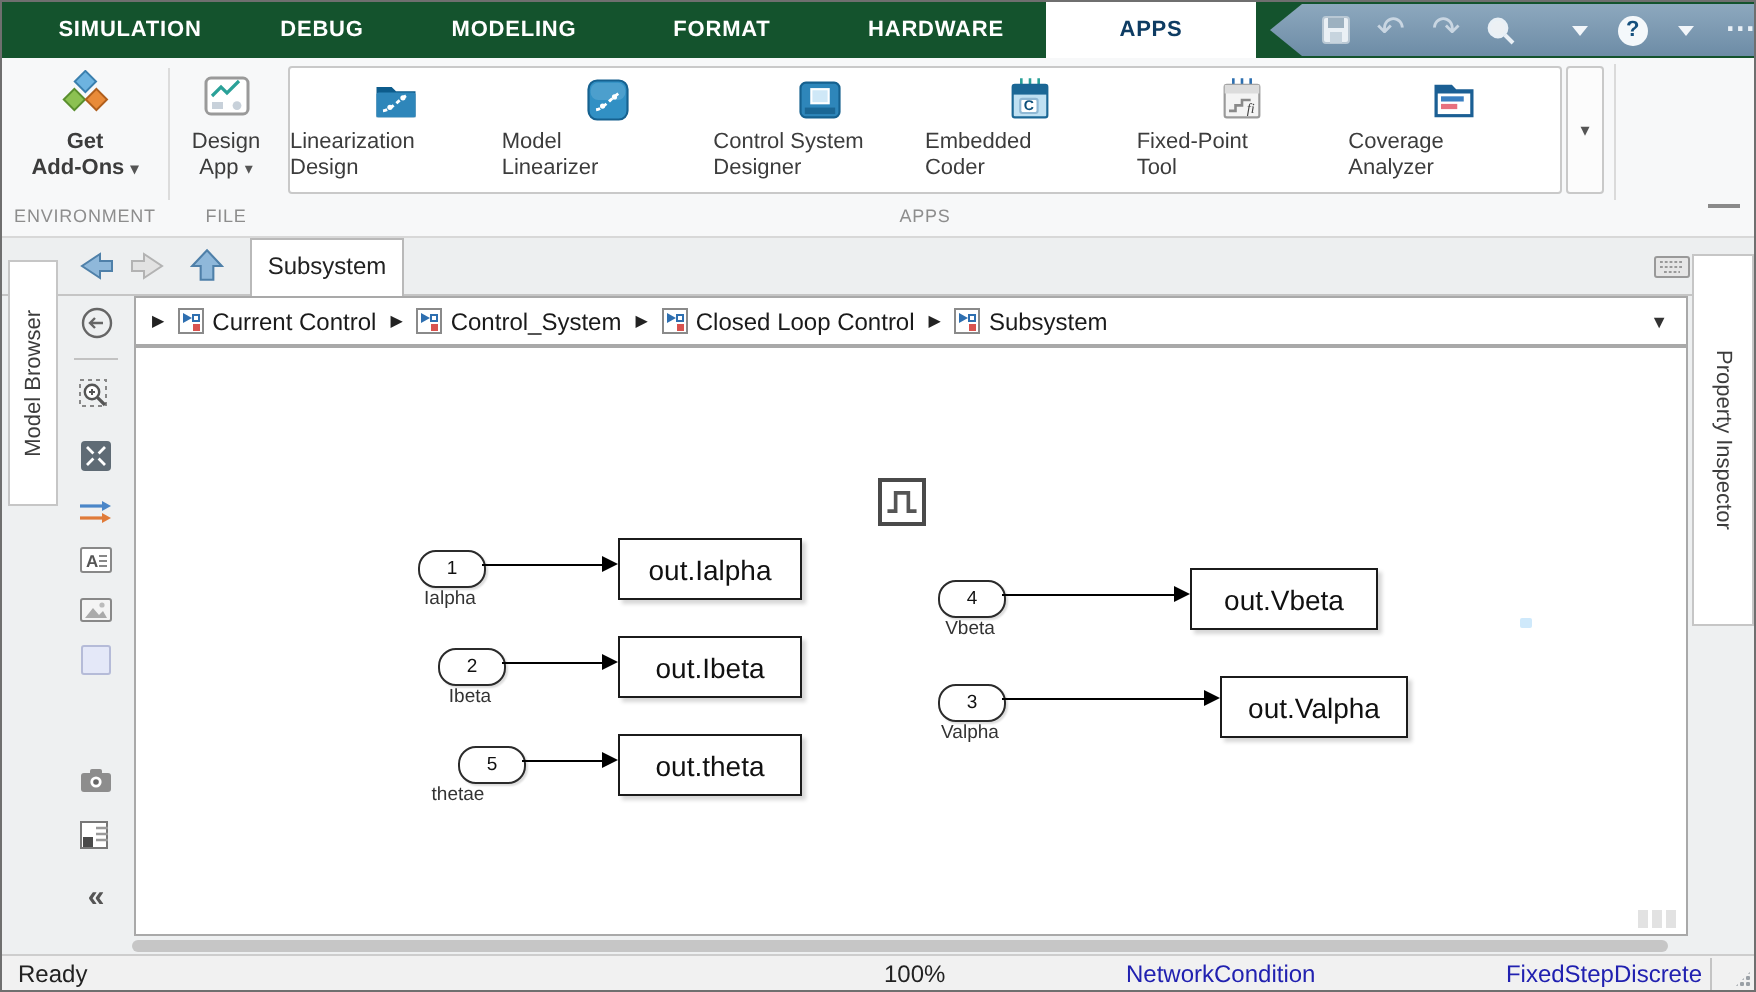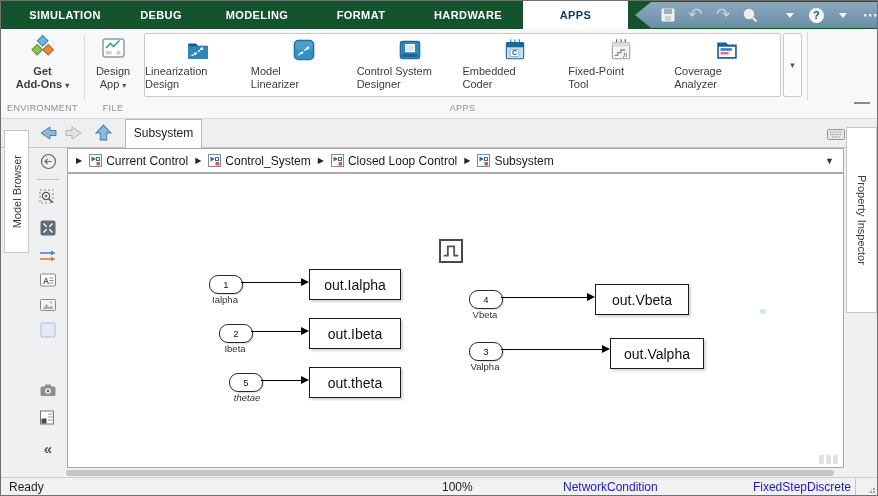--- a/index.html
+++ b/index.html
@@ -405,21 +405,21 @@
     <div class="ahead" style="left:233px;top:104px;"></div>
     <div class="outblk" style="left:241px;top:95px;width:90px;">out.Ialpha</div>
 
     <div class="inport" style="left:151px;top:150px;">2</div>
     <div class="plabel" style="left:135px;top:169px;">Ibeta</div>
     <div class="wire" style="left:183px;top:157px;width:50px;"></div>
     <div class="ahead" style="left:233px;top:153px;"></div>
     <div class="outblk" style="left:241px;top:144px;width:90px;">out.Ibeta</div>
 
     <div class="inport" style="left:161px;top:199px;">5</div>
-    <div class="plabel" style="left:147px;top:218px;font-style:italic;">thetae</div>
+    <div class="plabel" style="left:129px;top:218px;">thetae</div>
     <div class="wire" style="left:193px;top:206px;width:40px;"></div>
     <div class="ahead" style="left:233px;top:202px;"></div>
     <div class="outblk" style="left:241px;top:193px;width:90px;">out.theta</div>
 
     <div class="inport" style="left:401px;top:116px;">4</div>
     <div class="plabel" style="left:385px;top:135px;">Vbeta</div>
     <div class="wire" style="left:433px;top:123px;width:86px;"></div>
     <div class="ahead" style="left:519px;top:119px;"></div>
     <div class="outblk" style="left:527px;top:110px;width:92px;">out.Vbeta</div>
 

